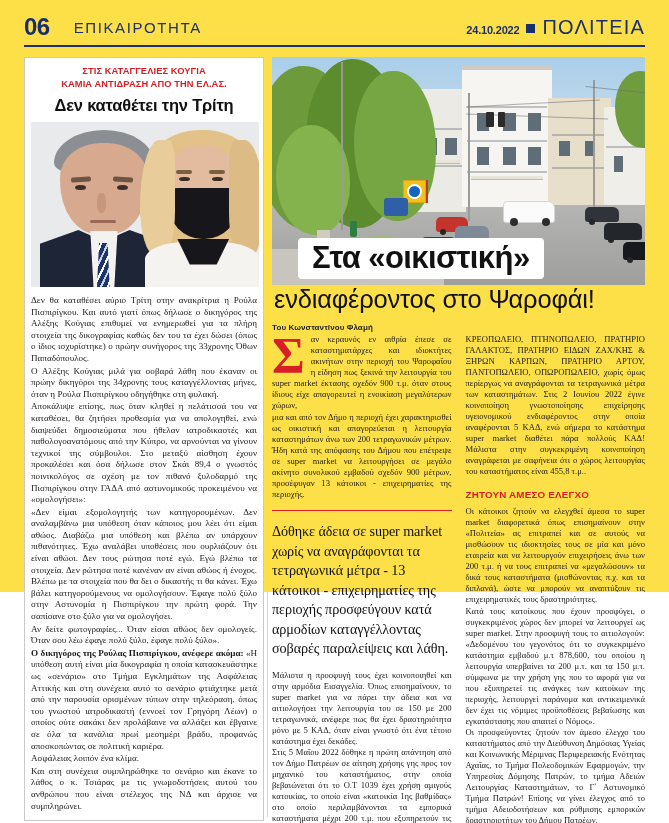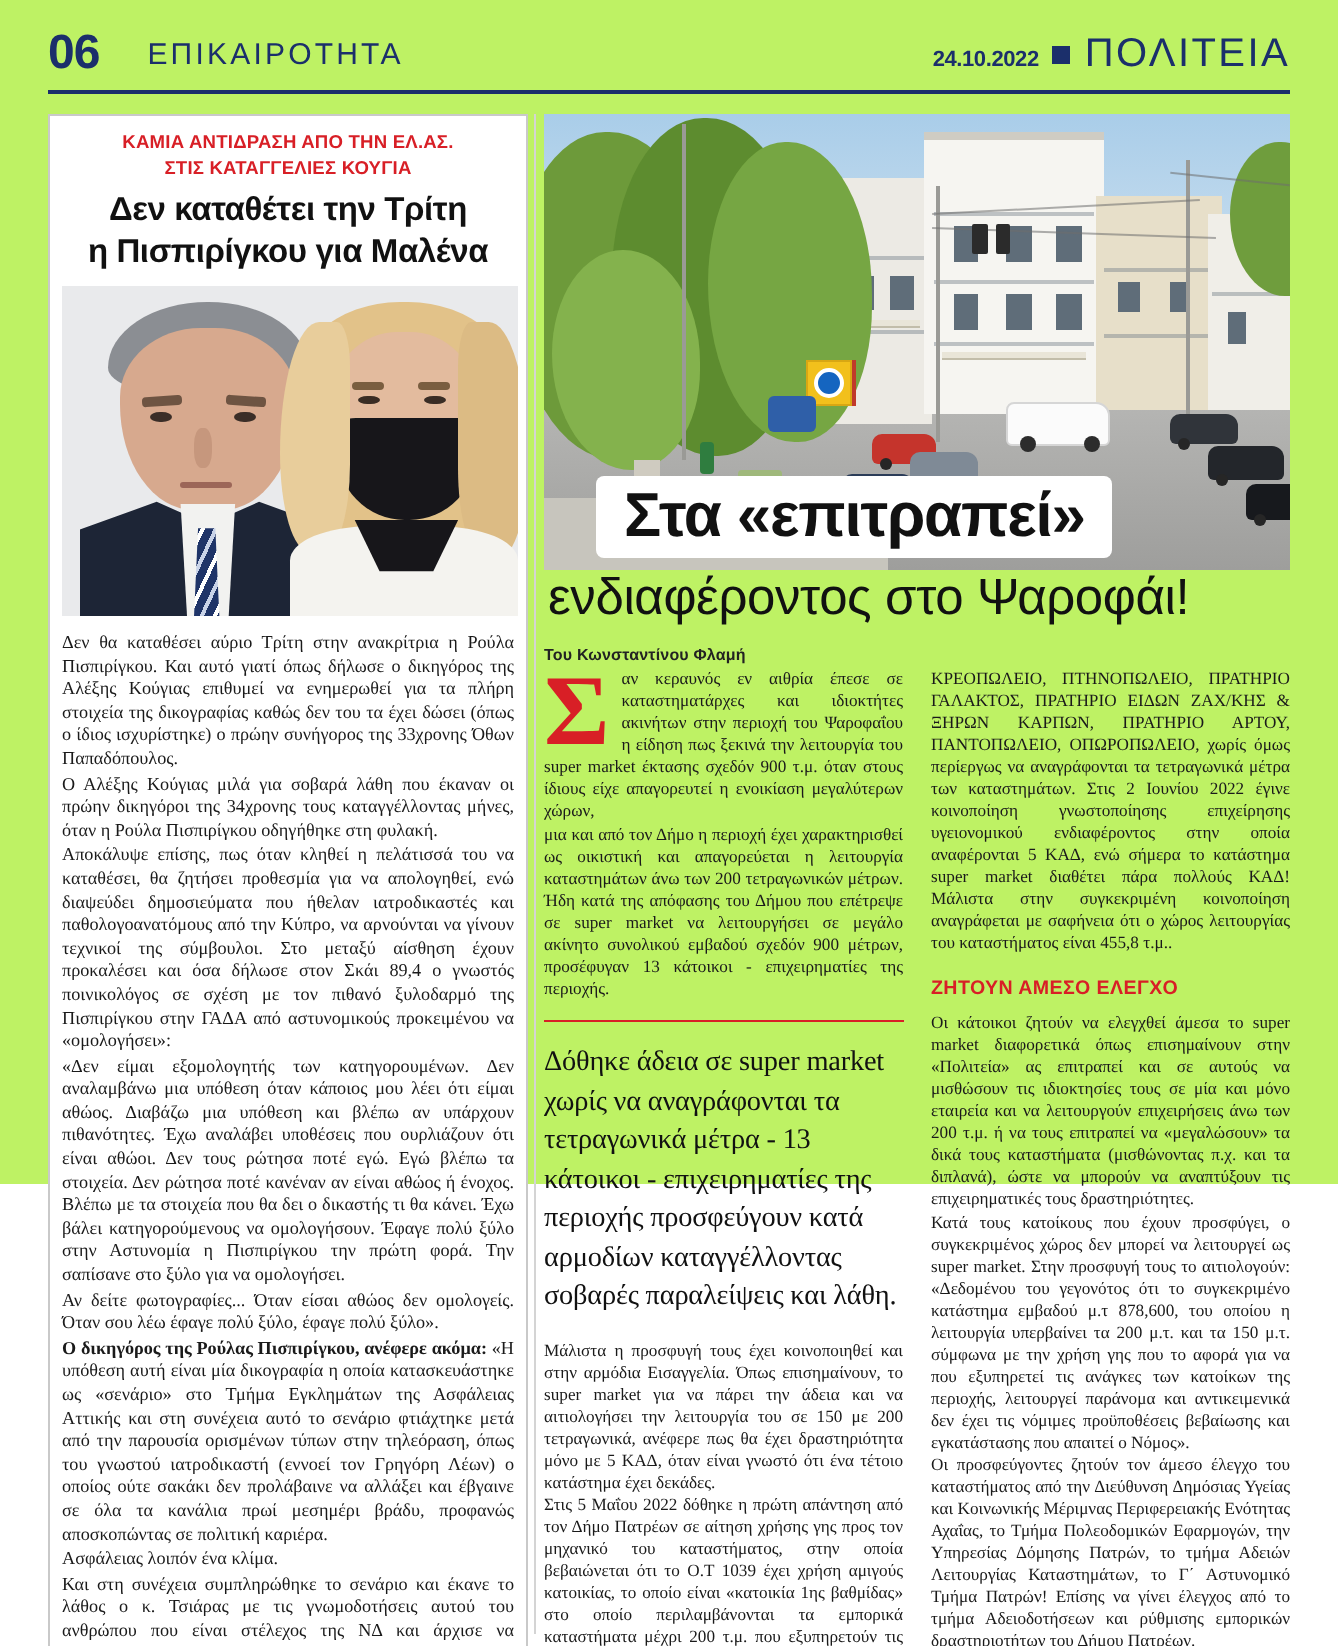--- a/index.html
+++ b/index.html
@@ -5,21 +5,21 @@
   * { box-sizing: border-box; margin: 0; padding: 0; }
   html, body {
     width: 669px; height: 823px;
     background: #ffffff;
     font-family: "Liberation Sans", sans-serif;
     overflow: hidden;
   }
   .page {
     position: relative;
     width: 669px; height: 592px;
-    background: #bef264;
+    background: #fde047;
   }
 
   
   .masthead {
     position: absolute;
     left: 24px; top: 10px;
     width: 621px; height: 34px;
     display: flex; align-items: center;
   }
   .folio {
@@ -426,25 +426,24 @@
       <span class="brand-square"></span>
       <span class="brand-name">ΠΟΛΙΤΕΙΑ</span>
     </div>
   </div>
   <div class="rule-top"></div>
 
   <div class="divider-v"></div>
 
   <div class="left-col">
     <div class="lc-box">
+      <div class="kicker">ΣΤΙΣ ΚΑΤΑΓΓΕΛΙΕΣ ΚΟΥΓΙΑ</div>
       <div class="kicker">ΚΑΜΙΑ ΑΝΤΙΔΡΑΣΗ ΑΠΟ ΤΗΝ ΕΛ.ΑΣ.</div>
-      <div class="kicker">ΣΤΙΣ ΚΑΤΑΓΓΕΛΙΕΣ ΚΟΥΓΙΑ</div>
       <div class="lc-head">
         <div>Δεν καταθέτει την Τρίτη</div>
-        <div>η Πισπιρίγκου για Μαλένα</div>
       </div>
       <div class="photo-left">
         <div class="pl-man">
           <div class="hair"></div>
           <div class="face"></div>
           <div class="brow1"></div>
           <div class="brow2"></div>
           <div class="eye1"></div>
           <div class="eye2"></div>
           <div class="nose"></div>
@@ -548,21 +547,21 @@
       <div class="car c2"></div>
       <div class="car c3"></div>
       <div class="car c4"></div>
       <div class="car c5"></div>
       <div class="car c6"></div>
       <div class="car c7"></div>
       <div class="sidewalk"></div>
     </div>
 
     <div class="main-head-wrap">
-      <div class="main-head-1">Στα «επιτραπεί»</div>
+      <div class="main-head-1">Στα «οικιστική»</div>
       <div class="main-head-2">ενδιαφέροντος στο Ψαροφάι!</div>
       <div class="byline">Του Κωνσταντίνου Φλαμή</div>
     </div>
 
     <div class="cols">
       <div class="col">
         <div class="art-body">
           <p class="dropcap-para">
             <span class="dropcap">Σ</span><span>αν κεραυνός εν αιθρία έπεσε σε καταστηματάρχες και ιδιοκτήτες ακινήτων στην περιοχή του Ψαροφαΐου η είδηση πως ξεκινά την λειτουργία του super market έκτασης σχεδόν 900 τ.μ. όταν στους ίδιους είχε απαγορευτεί η ενοικίαση μεγαλύτερων χώρων,</span>
           </p>

